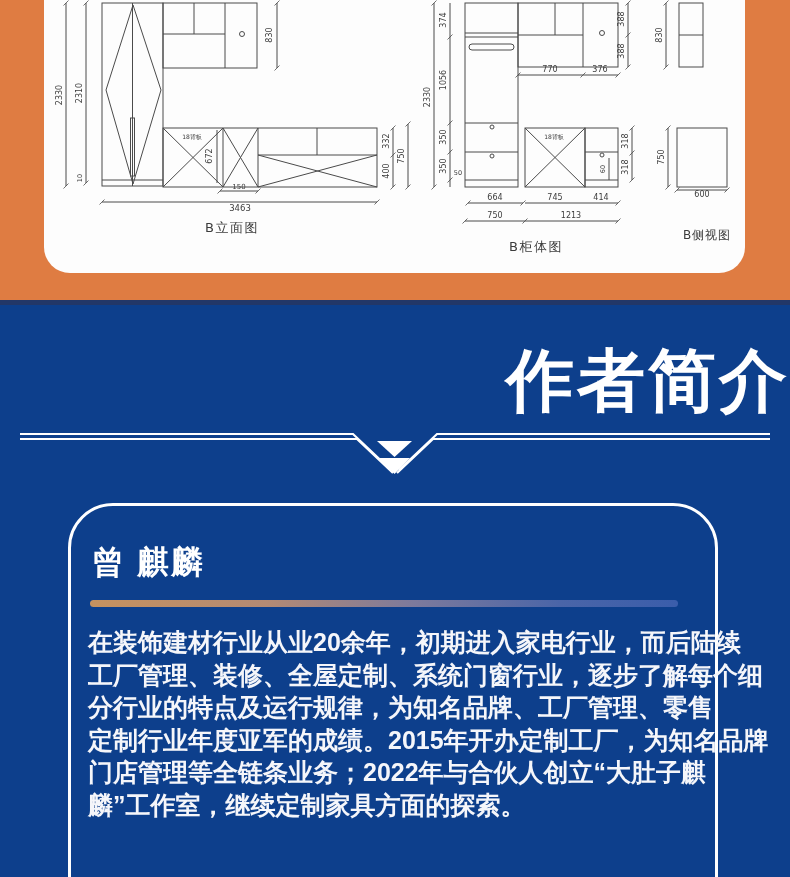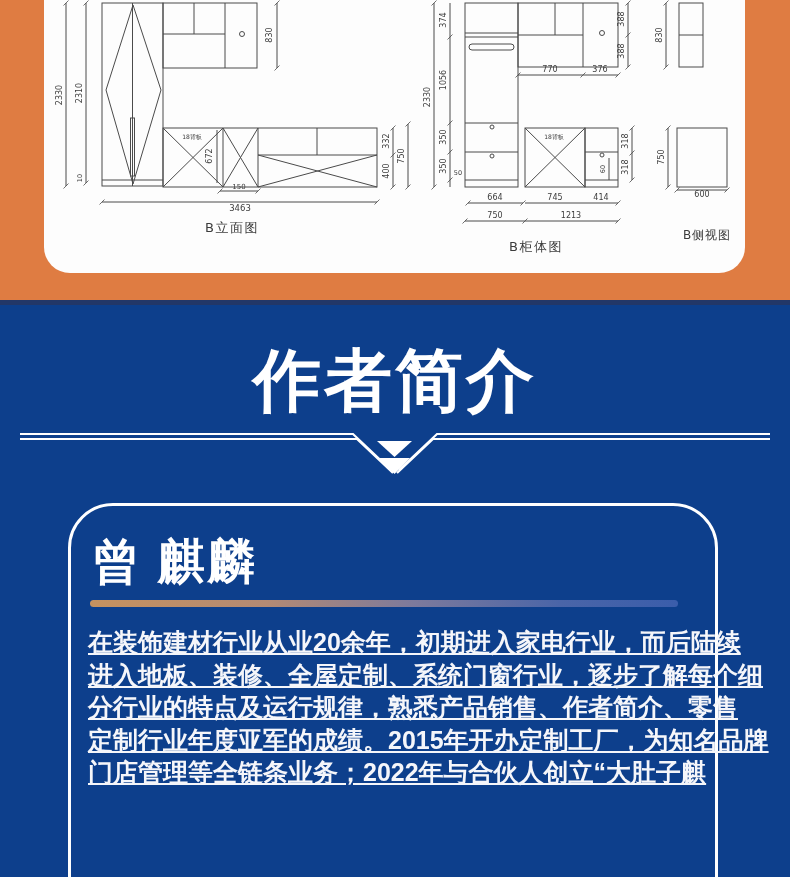--- a/index.html
+++ b/index.html
@@ -12,42 +12,42 @@
     position:absolute;left:44px;top:0;width:701px;height:273px;
     background:#fdfdfd;border-radius:0 0 26px 26px;
   }
   .drawings{position:absolute;left:44px;top:0;}
   .drawings text{fill:#3c3c3c;font-family:"DejaVu Sans",sans-serif;}
   .blue{
     position:absolute;left:0;top:300px;width:790px;height:577px;
     background:#0d3f8c;border-top:5px solid #223768;box-sizing:border-box;
   }
   .title{
-    position:absolute;left:0;top:340px;width:790px;text-align:center;
+    position:absolute;left:0;top:340px;width:790px;text-align:right;
     color:#ffffff;font-size:68px;font-weight:900;letter-spacing:3px;line-height:80px;
   }
   .separator{position:absolute;left:0;top:0;}
   .profile-box{
     position:absolute;left:68px;top:503px;width:650px;height:420px;
     border:3px solid #ffffff;border-radius:45px;box-sizing:border-box;
   }
   .author-name{
     position:absolute;left:92px;top:532px;
-    color:#ffffff;font-size:48px;font-weight:900;letter-spacing:2px;line-height:60px;
+    color:#ffffff;font-size:32px;font-weight:900;letter-spacing:2px;line-height:60px;
     white-space:pre;
   }
   .name-underline{
     position:absolute;left:90px;top:600px;width:588px;height:7px;border-radius:4px;
     background:linear-gradient(90deg,#c6925f 0%,#b38a74 30%,#7d7a9c 55%,#4a65a8 80%,#3a5dab 100%);
   }
   .bio{
     position:absolute;left:88px;top:626px;width:640px;
     color:#f5f6fa;font-size:25px;font-weight:600;line-height:32.6px;
   }
-  .bio div{white-space:nowrap;text-decoration:underline;}
+  .bio div{white-space:nowrap;}
 </style>
 </head>
 <body>
 
 <div class="canvas">
 
   <div class="card"></div>
 
   <svg class="drawings" width="701" height="273" viewBox="44 0 701 273">
     <g stroke="#4b4b4b" stroke-width="1" fill="none">
@@ -176,19 +176,20 @@
     <polygon fill="#ffffff" points="379,458 410,458 394.5,474"></polygon>
   </svg>
 
   <div class="profile-box"></div>
 
   <div class="author-name">曾 麒麟</div>
   <div class="name-underline"></div>
 
   <div class="bio">
     <div>在装饰建材行业从业20余年，初期进入家电行业，而后陆续</div>
-    <div>进入地板、装修、全屋定制、系统门窗行业，逐步了解每个细</div>
-    <div>分行业的特点及运行规律，熟悉产品销售、作者简介、零售</div>
+    <div>工厂管理、装修、全屋定制、系统门窗行业，逐步了解每个细</div>
+    <div>分行业的特点及运行规律，为知名品牌、工厂管理、零售</div>
     <div>定制行业年度亚军的成绩。2015年开办定制工厂，为知名品牌</div>
     <div>门店管理等全链条业务；2022年与合伙人创立“大肚子麒</div>
+    <div>麟”工作室，继续定制家具方面的探索。</div>
   </div>
 
 </div>
 
 </body></html>

